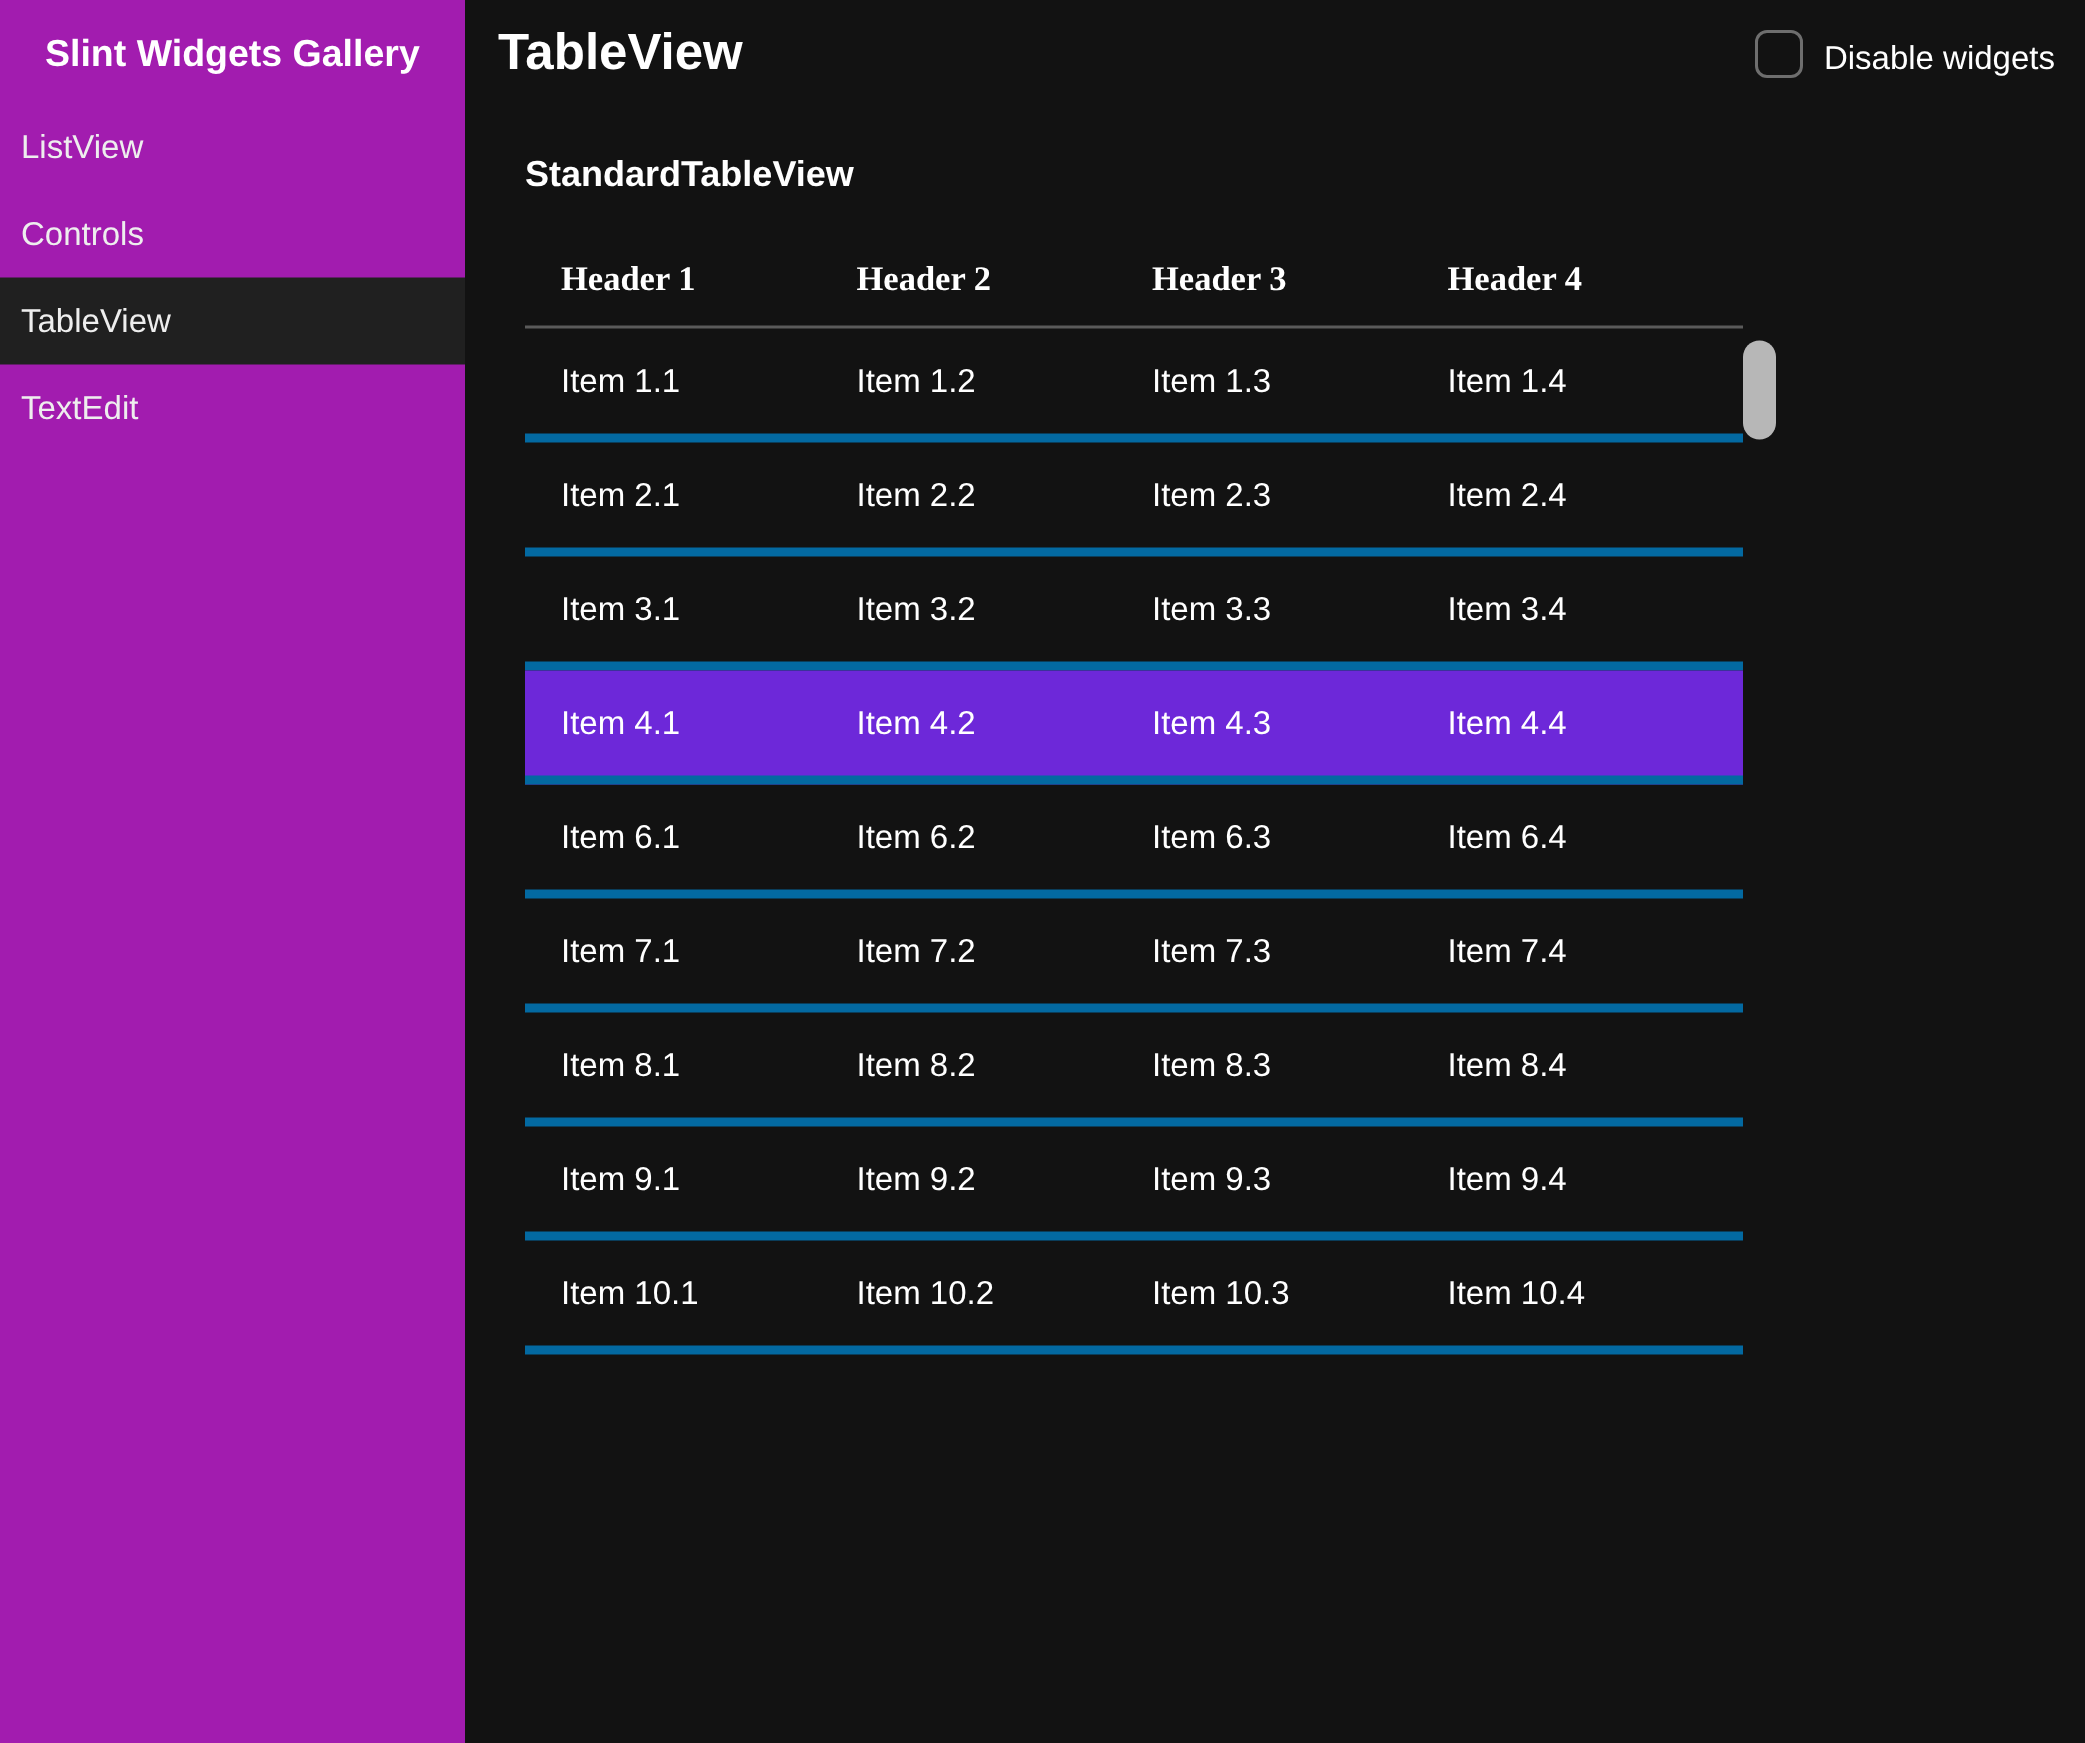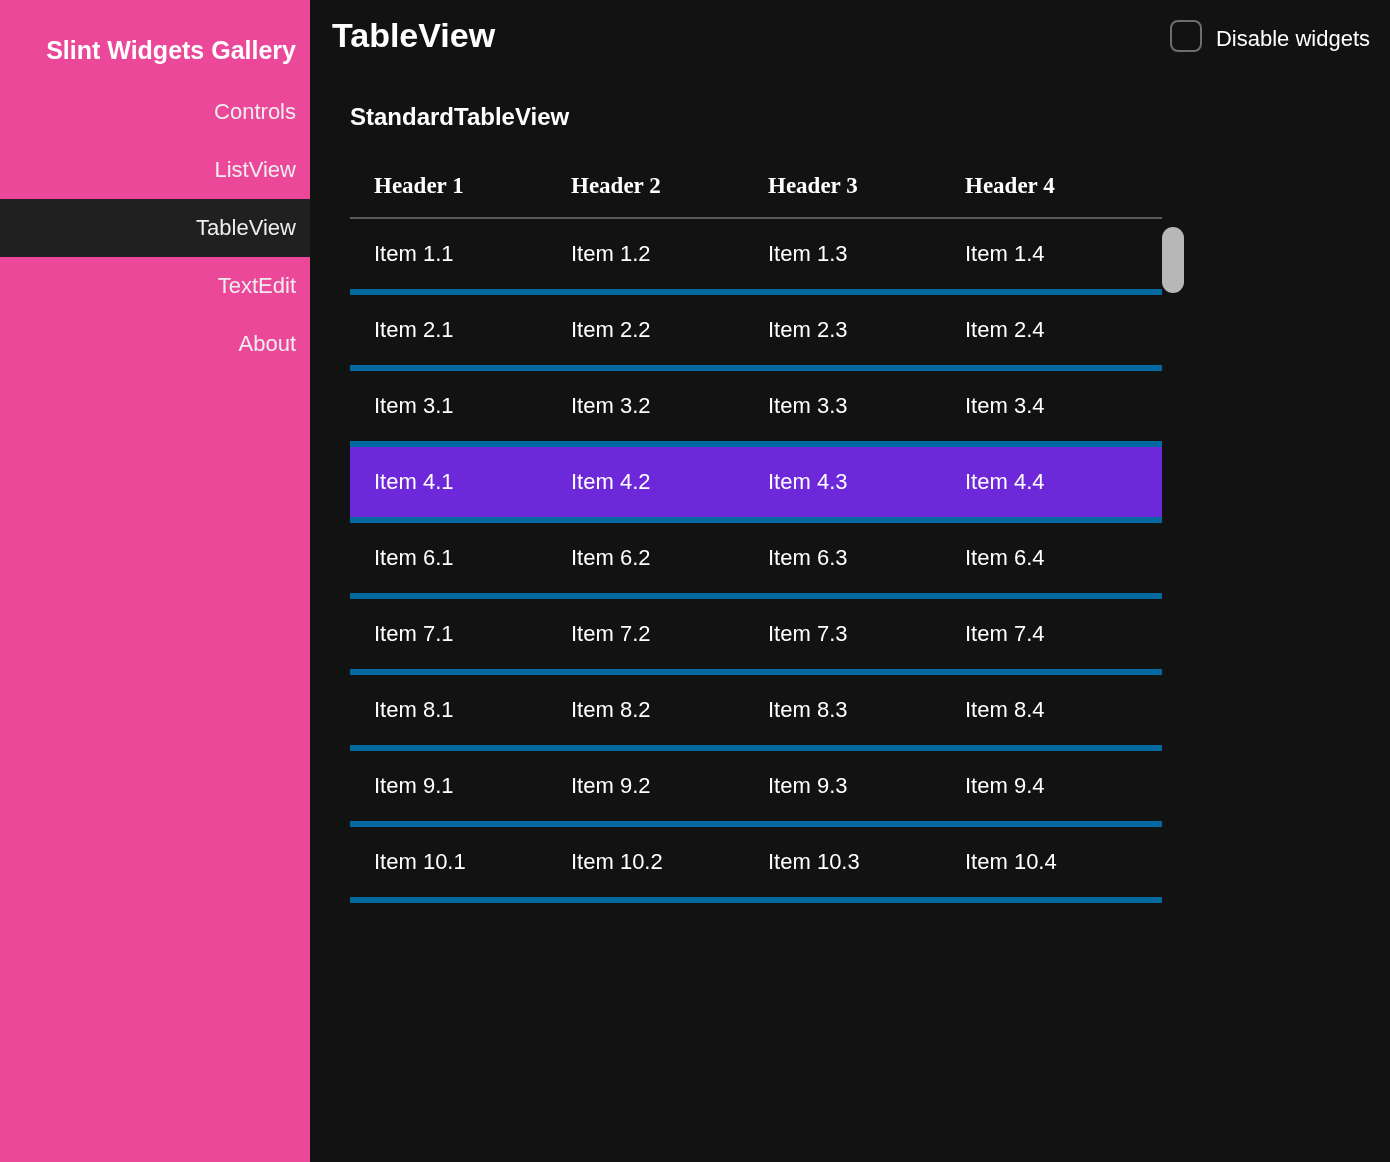--- a/index.html
+++ b/index.html
@@ -11,24 +11,23 @@
       font-family: -apple-system, BlinkMacSystemFont, "Segoe UI", Arial, sans-serif;
       background: #121212;
       color: #ffffff;
       width: 1390px;
       height: 1162px;
       overflow: hidden;
       display: flex;
     }
     .sidebar {
       width: 310px;
-      background: #ec4899;
+      background: #a21caf;
       flex-shrink: 0;
-      padding-top: 24px;
-      text-align: right;
+      padding-top: 10px;
     }
     .app-title {
       font-size: 25px;
       font-weight: 600;
       padding: 12px 14px 18px 30px;
       color: #ffffff;
     }
     .sidebar-item {
       font-size: 22px;
       padding: 16px 14px;
@@ -123,25 +122,24 @@
       background: #b7b7b7;
       border-radius: 11px;
     }
   </style>
 </head>
 <body>
 
 <div class="sidebar">
   <div class="app-title">Slint Widgets Gallery</div>
   <div id="sidebar-items">
+      <div class="sidebar-item">ListView</div>
       <div class="sidebar-item">Controls</div>
-      <div class="sidebar-item">ListView</div>
       <div class="sidebar-item active">TableView</div>
       <div class="sidebar-item">TextEdit</div>
-      <div class="sidebar-item">About</div>
     </div>
 </div>
 
 <div class="main">
   <div class="header-row">
     <div class="page-title">TableView</div>
     <div class="disable-widgets">
       <div class="checkbox"></div>
       <div class="disable-label">Disable widgets</div>
     </div>

